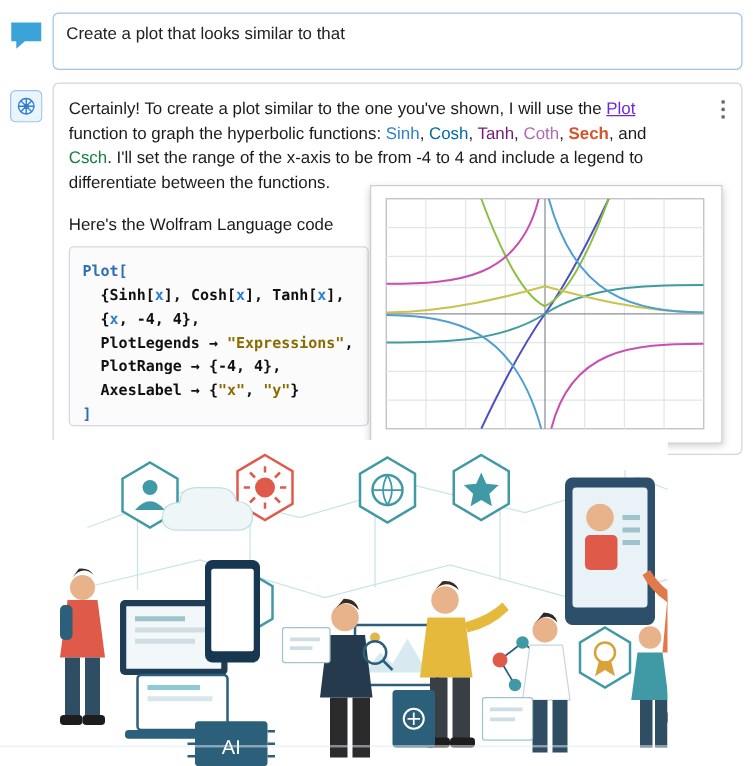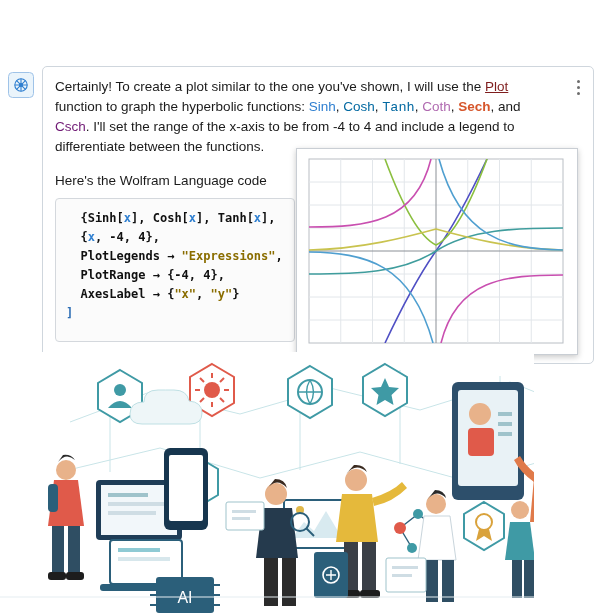--- a/index.html
+++ b/index.html
@@ -74,27 +74,27 @@
     min-height: 286px;
     padding: 10px 12px 0 12px;
     position: relative;
   }
   .answer-text {
     font-size: 13.5px;
     line-height: 1.46;
     color: #1b1b1b;
     width: 474px;
   }
-  .answer-text .lnk { color: #7f1d1d; }
+  .answer-text .lnk { color: #6d28d9; }
   .fn-sinh { color: #2f7fd0; }
   .fn-cosh { color: #0369a1; }
-  .fn-tanh { color: #0369a1; font-family: Liberation Mono, monospace; }
+  .fn-tanh { color: #701a75; }
   .fn-coth { color: #b06ab0; }
   .fn-sech { color: #d6562b; font-weight: bold; }
-  .fn-csch { color: #701a75; }
+  .fn-csch { color: #15803d; }
 
   .kebab {
     position: absolute;
     right: 8px;
     top: 10px;
     width: 14px;
     height: 20px;
     display: flex;
     flex-direction: column;
     align-items: center;
@@ -170,20 +170,28 @@
     height: 261px;
     overflow: hidden;
     background: #ffffff;
   }
 </style>
 </head>
 <body>
 
 <div class="page">
 
+  <div class="prompt-row">
+    <div class="chat-icon">
+      <svg width="26" height="26" viewBox="0 0 26 26">
+        <path d="M1 3 h24 v15 h-13 l-7 6 v-6 h-4 z" fill="#3aa4d8"></path>
+      </svg>
+    </div>
+    <div class="prompt-box">Create a plot that looks similar to that</div>
+  </div>
 
   <div class="answer-row">
     <div class="wolf-icon">
       <svg width="26" height="26" viewBox="0 0 26 26">
         <rect x="0.5" y="0.5" width="25" height="25" rx="4" fill="#eaf4fb" stroke="#9fc3e8"></rect>
         <g fill="none" stroke="#2f7fd0" stroke-width="1.1">
           <circle cx="13" cy="13" r="6.2"></circle>
           <path d="M13 6.8 L13 19.2 M6.8 13 L19.2 13 M8.6 8.6 L17.4 17.4 M17.4 8.6 L8.6 17.4"></path>
         </g>
         <circle cx="13" cy="13" r="2.1" fill="#2f7fd0"></circle>
@@ -198,20 +206,21 @@
           <span></span>
       </div>
 
       <div class="answer-text">
         <span>Certainly! To create a plot similar to the one you've shown, I will use the </span><a class="lnk" href="#">Plot</a><span> function to graph the hyperbolic functions: </span><span class="fn-sinh">Sinh</span>, <span class="fn-cosh">Cosh</span>, <span class="fn-tanh">Tanh</span>, <span class="fn-coth">Coth</span>, <span class="fn-sech">Sech</span><span>, and </span><span class="fn-csch">Csch</span><span>. I'll set the range of the x-axis to be from -4 to 4 and include a legend to differentiate between the functions.</span>
       </div>
 
       <div class="code-caption">Here's the Wolfram Language code</div>
 
       <div class="code-wrap">
+        <div class="code"><span class="br">Plot[</span></div>
         <div class="code">  {Sinh[<span class="var">x</span>], Cosh[<span class="var">x</span>], Tanh[<span class="var">x</span>],</div>
         <div class="code">  {<span class="var">x</span>, -4, 4},</div>
         <div class="code">  PlotLegends → <span class="str">"Expressions"</span>,</div>
         <div class="code">  PlotRange → {-4, 4},</div>
         <div class="code">  AxesLabel → {<span class="str">"x"</span>, <span class="str">"y"</span>}</div>
         <div class="code"><span class="br">]</span></div>
       </div>
 
     </div>
   </div>

